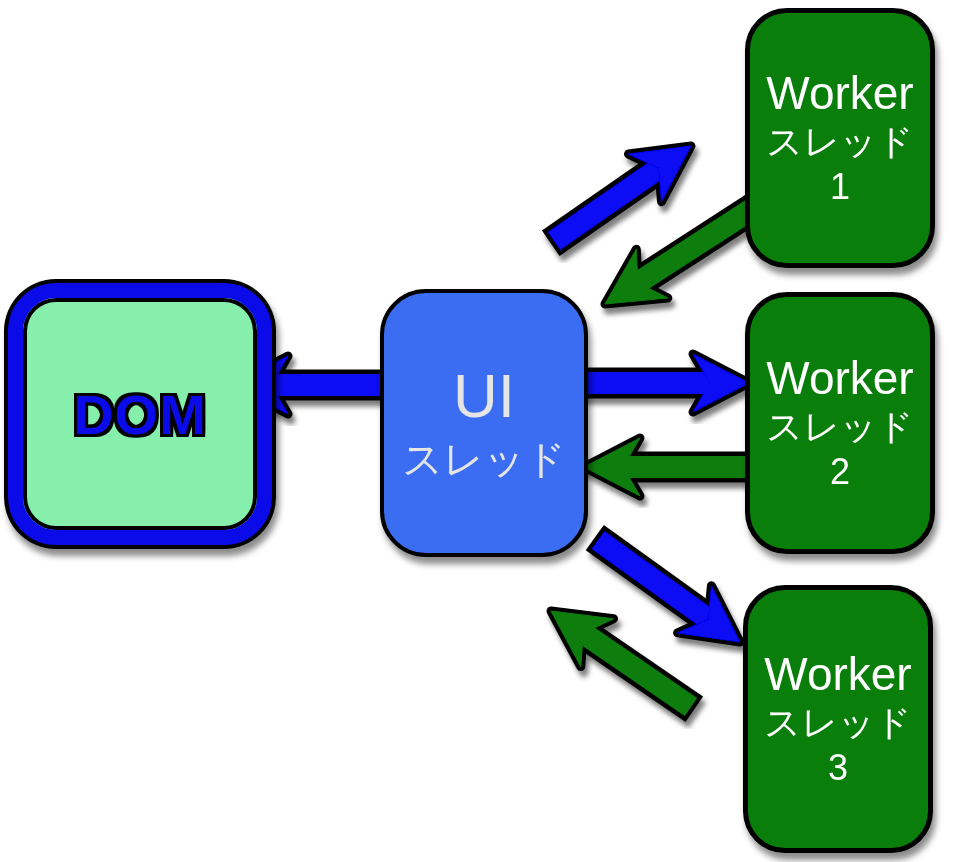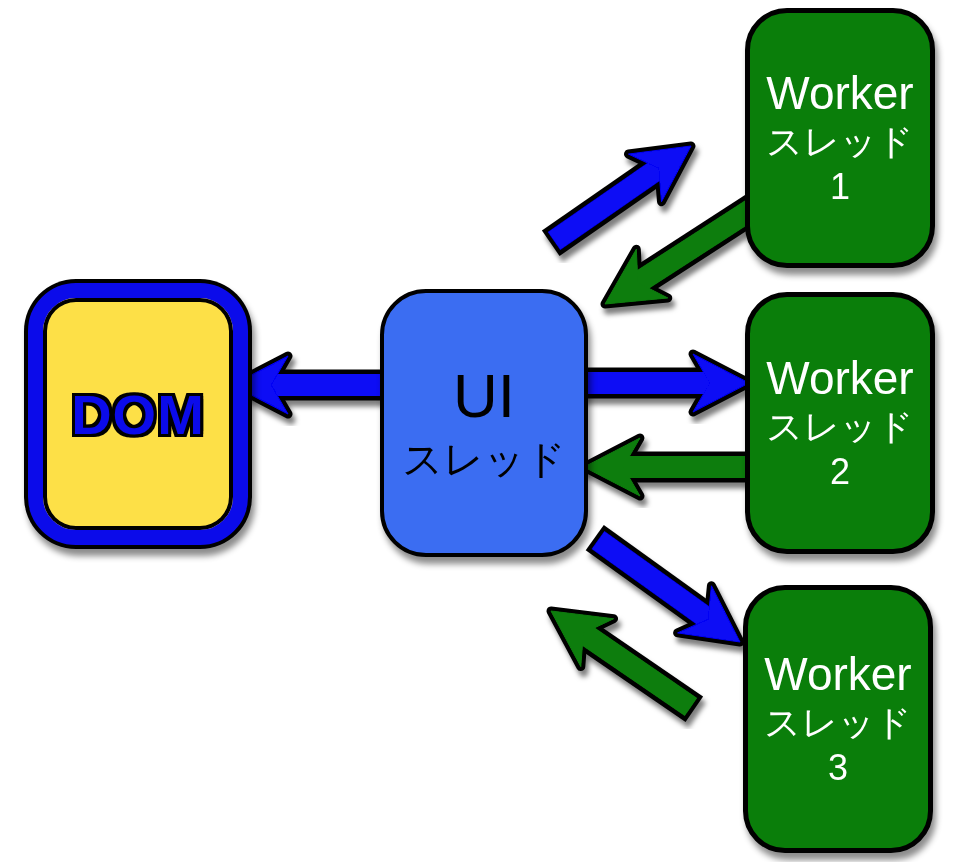--- a/index.html
+++ b/index.html
@@ -28,23 +28,23 @@
     z-index: 2;
     box-sizing: border-box;
     display: flex;
     flex-direction: column;
     align-items: center;
     justify-content: center;
     text-align: center;
     filter: drop-shadow(3px 7px 3px rgba(0,0,0,0.45));
   }
   #dom-box {
-    left: 28px; top: 283px;
-    width: 220px; height: 262px;
-    background: #fde047;
+    left: 8px; top: 283px;
+    width: 264px; height: 262px;
+    background: #86efac;
     border: 15px solid var(--blue-deep);
     border-radius: 48px;
     box-shadow: 0 0 0 4px #000, inset 0 0 0 4px #000;
   }
   .dom-label {
     font-size: 56px;
     font-weight: 700;
     letter-spacing: 1px;
     color: var(--blue-deep);
     text-shadow:
@@ -52,21 +52,21 @@
       -3px  3px 0 #000, 3px  3px 0 #000,
       -3px  0   0 #000, 3px  0   0 #000,
        0   -3px 0 #000, 0    3px 0 #000;
   }
   #ui-box {
     left: 380px; top: 289px;
     width: 208px; height: 268px;
     background: var(--ui-fill);
     border: 4px solid #000;
     border-radius: 46px;
-    color: #000000;
+    color: #e5e5e5;
   }
   .ui-title {
     font-size: 62px;
     line-height: 1.05;
   }
   .ui-subtitle {
     font-size: 40px;
     line-height: 1.2;
     margin-top: 6px;
   }

